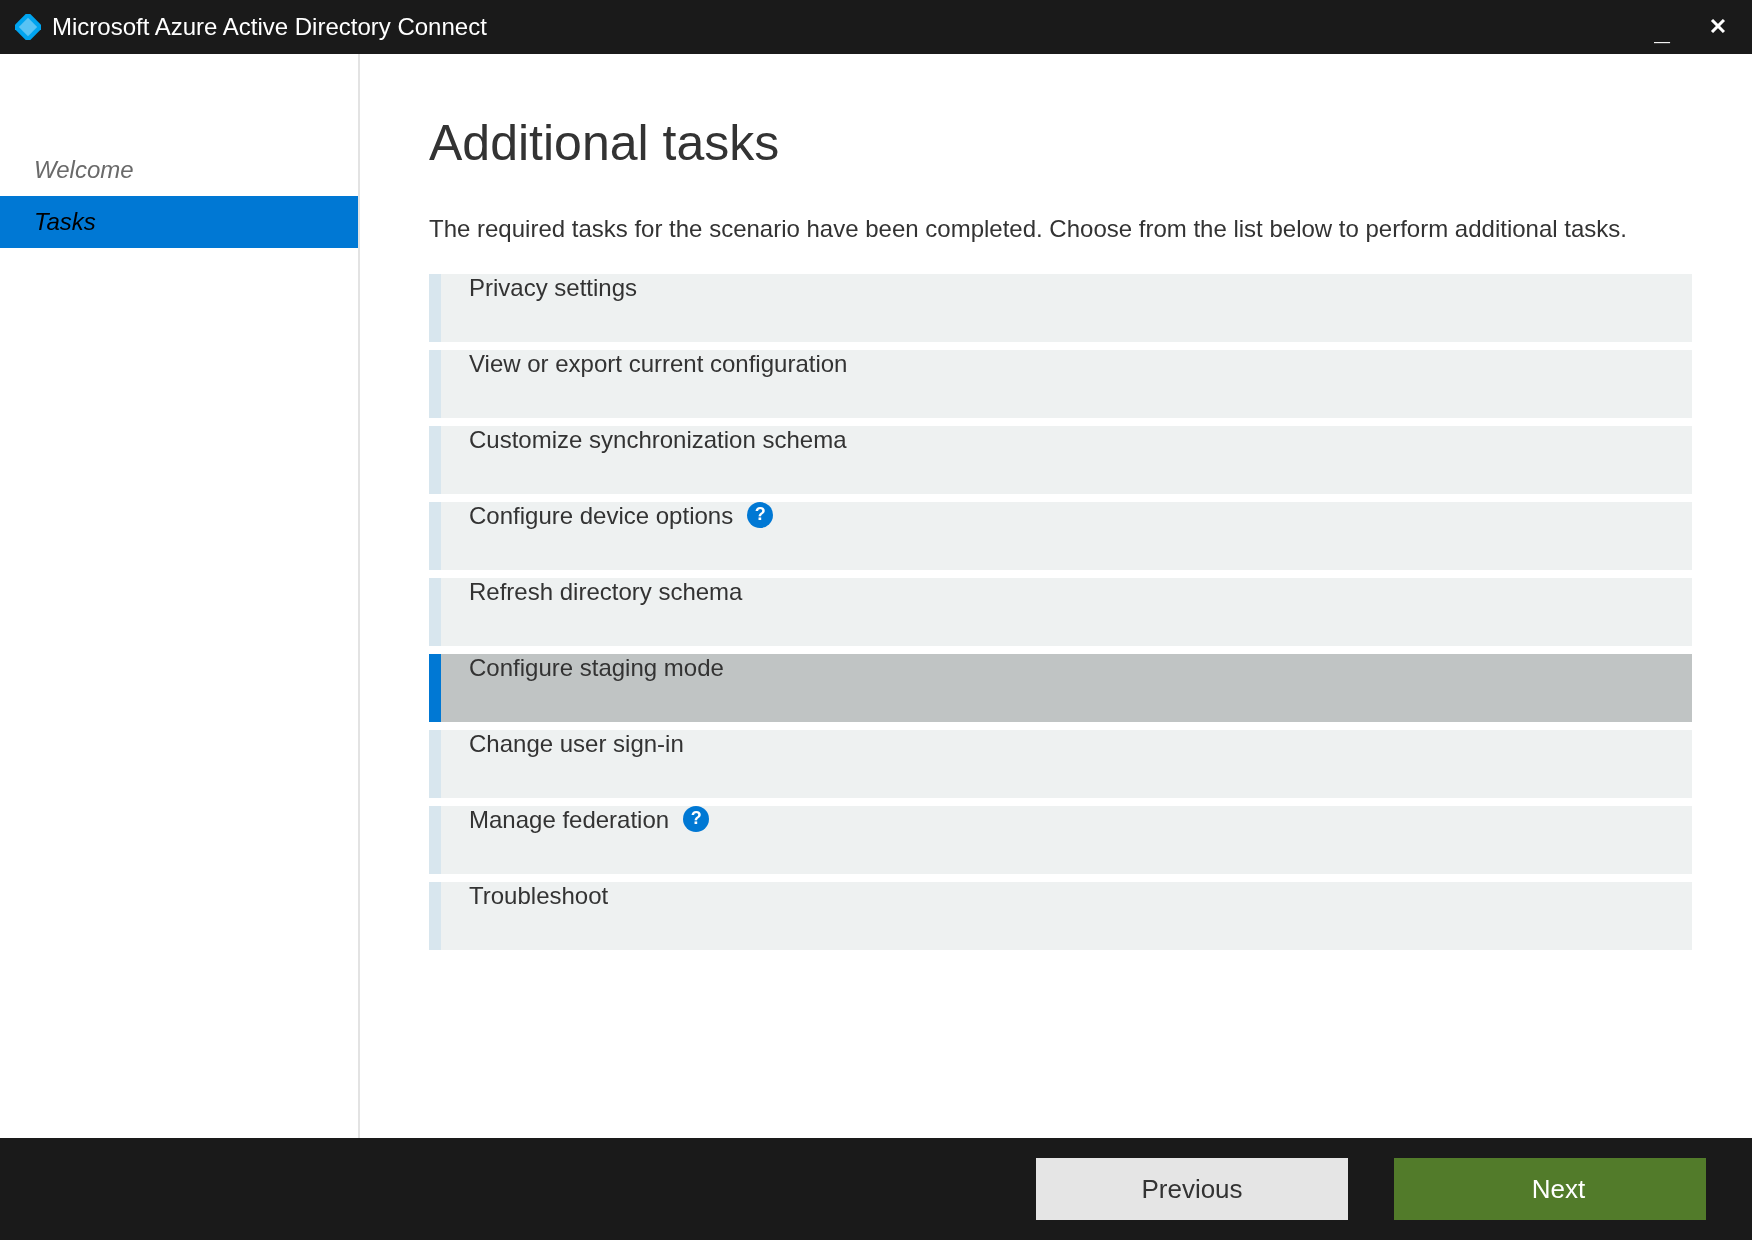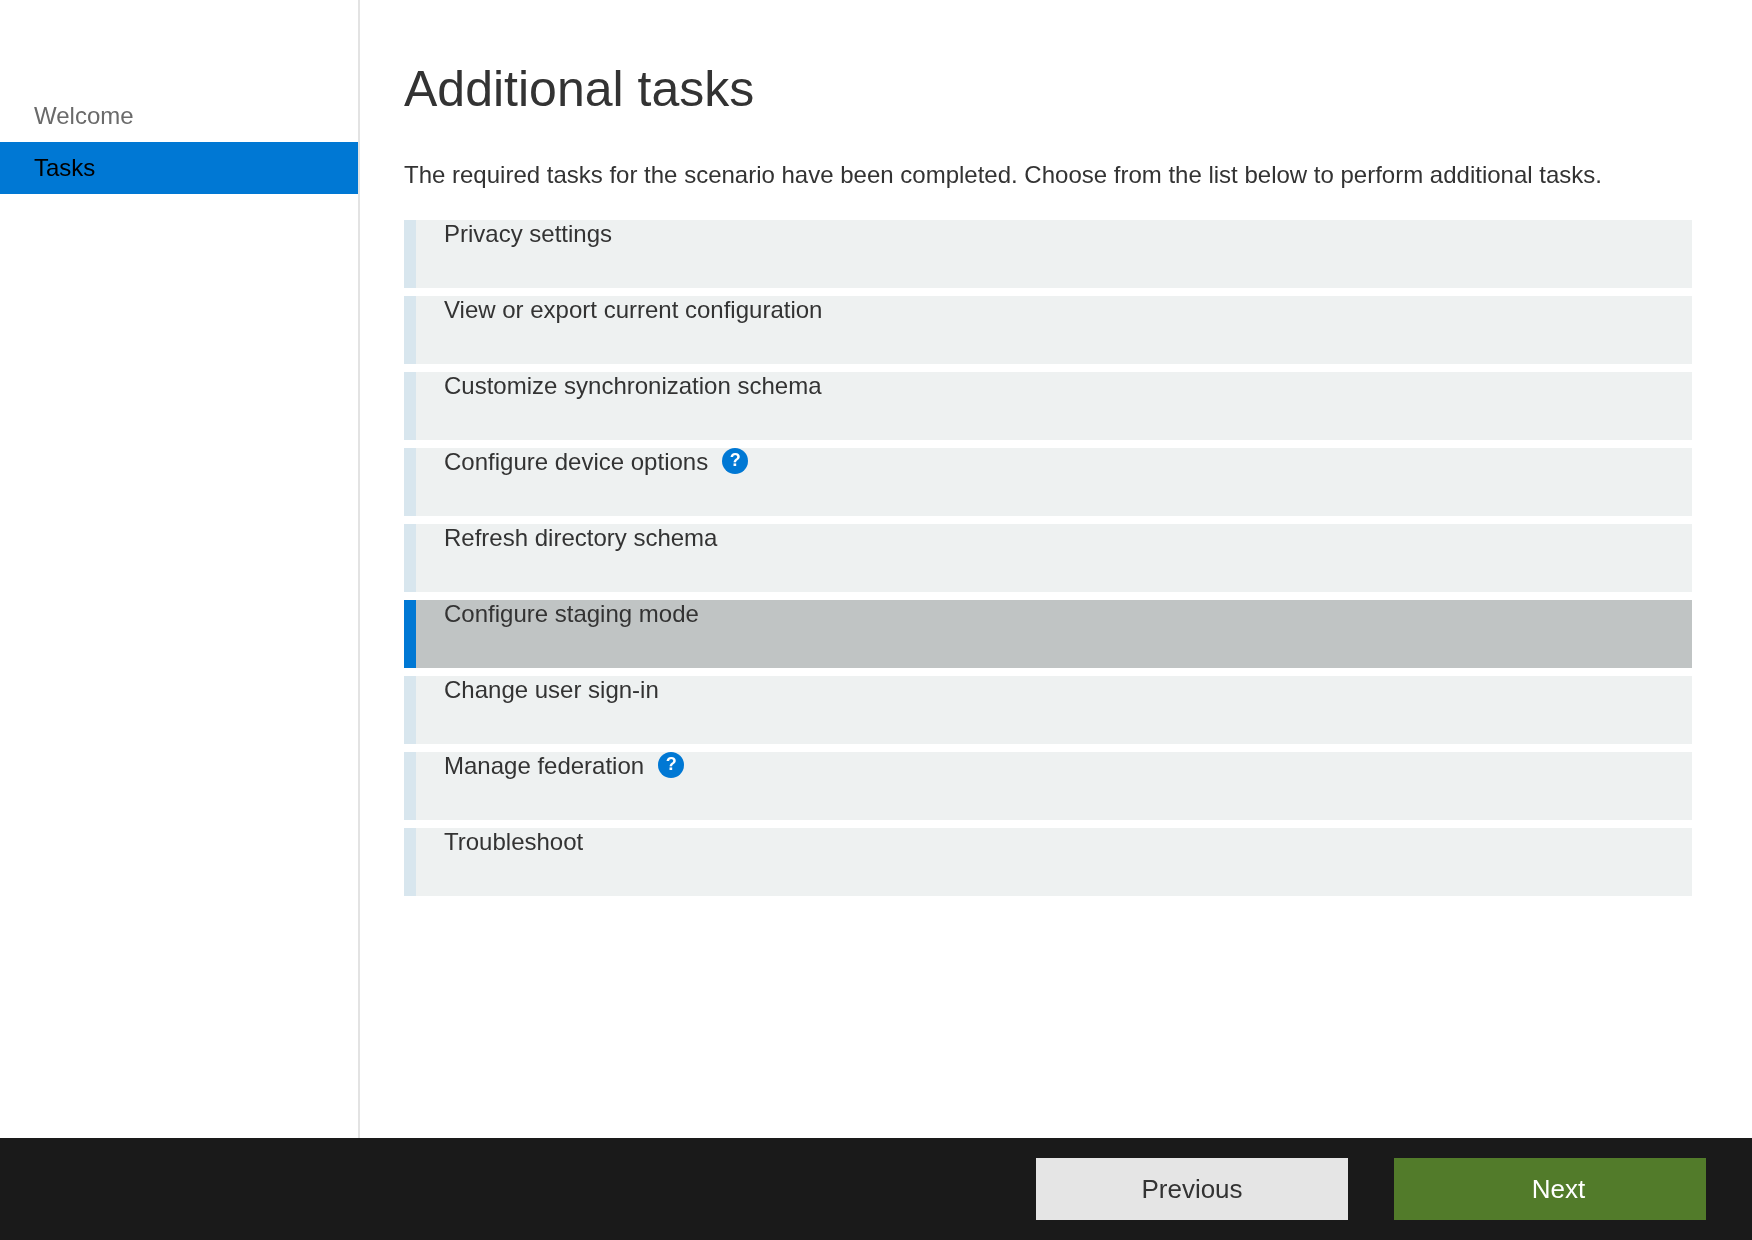--- a/index.html
+++ b/index.html
@@ -6,42 +6,55 @@
   html, body { width: 1752px; height: 1240px; font-family: "Segoe UI", Arial, sans-serif; background: #fff; overflow: hidden; }
   .window { width: 1752px; height: 1240px; display: flex; flex-direction: column; }
   .titlebar { height: 54px; background: #1a1a1a; color: #fff; display: flex; align-items: center; padding: 0 10px; }
   .titlebar-icon { width: 28px; height: 28px; margin: 0 10px 0 4px; display: inline-flex; align-items: center; justify-content: center; }
   .titlebar-text { font-size: 24px; font-weight: 400; flex: 1; }
   .win-controls { display: flex; align-items: center; gap: 28px; margin-right: 10px; }
   .win-btn { color: #fff; font-size: 22px; font-weight: 700; cursor: pointer; width: 28px; text-align: center; }
   .min-btn { transform: translateY(4px); font-size: 28px; }
   .body-area { flex: 1; display: flex; min-height: 0; }
   .sidebar { width: 360px; background: #fff; border-right: 2px solid #e3e3e3; padding-top: 90px; }
-  .sidebar-item { height: 52px; display: flex; align-items: center; padding-left: 34px; font-size: 24px; color: #6a6a6a; cursor: pointer; }
+  .sidebar-item { height: 52px; display: flex; align-items: center; padding-left: 34px; font-size: 24px; color: #6a6a6a; cursor: pointer; font-style: italic; }
   .sidebar-item.active { background: #0078d4; color: #000000; }
-  .main { flex: 1; padding: 60px 60px 20px 44px; overflow: auto; }
+  .main { flex: 1; padding: 60px 60px 20px 44px; overflow: auto; margin-left: 25px; }
   .page-title { font-size: 50px; font-weight: 300; color: #333; margin-bottom: 40px; }
   .page-desc { font-size: 24px; color: #333; line-height: 1.4; margin-bottom: 28px; }
   .task-list { display: flex; flex-direction: column; gap: 8px; }
   .task-item { height: 68px; background: #eef1f1; display: flex; cursor: pointer; }
   .task-item.selected { background: #c0c4c4; }
   .task-accent { width: 12px; height: 100%; background: #d8e6ee; }
   .task-item.selected .task-accent { background: #0078d4; }
   .task-label { font-size: 24px; color: #333; padding-left: 28px; }
   .help-icon { width: 26px; height: 26px; background: #0078d4; border-radius: 50%; color: #fff; display: inline-flex; align-items: center; justify-content: center; font-size: 18px; font-weight: 700; margin-left: 14px; cursor: pointer; }
   .footer { height: 102px; background: #1a1a1a; display: flex; align-items: center; justify-content: flex-end; padding: 0 46px; gap: 46px; }
   .btn { width: 312px; height: 62px; font-size: 26px; display: flex; align-items: center; justify-content: center; cursor: pointer; border: none; }
   .btn-prev { background: #e5e5e5; color: #333; }
   .btn-next { background: #527b2a; color: #fff; padding-left: 17px; }
 </style>
 </head>
 <body>
 
 <div class="window">
 
+  <div class="titlebar">
+    <span class="titlebar-icon">
+      <svg viewBox="0 0 24 24" width="26" height="26">
+        <rect x="2" y="2" width="20" height="20" transform="rotate(45 12 12)" fill="#00a4ef"></rect>
+        <rect x="6" y="6" width="12" height="12" transform="rotate(45 12 12)" fill="#fff" opacity="0.35"></rect>
+      </svg>
+    </span>
+    <span class="titlebar-text">Microsoft Azure Active Directory Connect</span>
+    <div class="win-controls">
+      <span class="win-btn min-btn">_</span>
+      <span class="win-btn">✕</span>
+    </div>
+  </div>
 
   <div class="body-area">
     <div class="sidebar">
       <div class="sidebar-item">
         <span>Welcome</span>
       </div>
       <div class="sidebar-item active">
         <span>Tasks</span>
       </div>
     </div>

